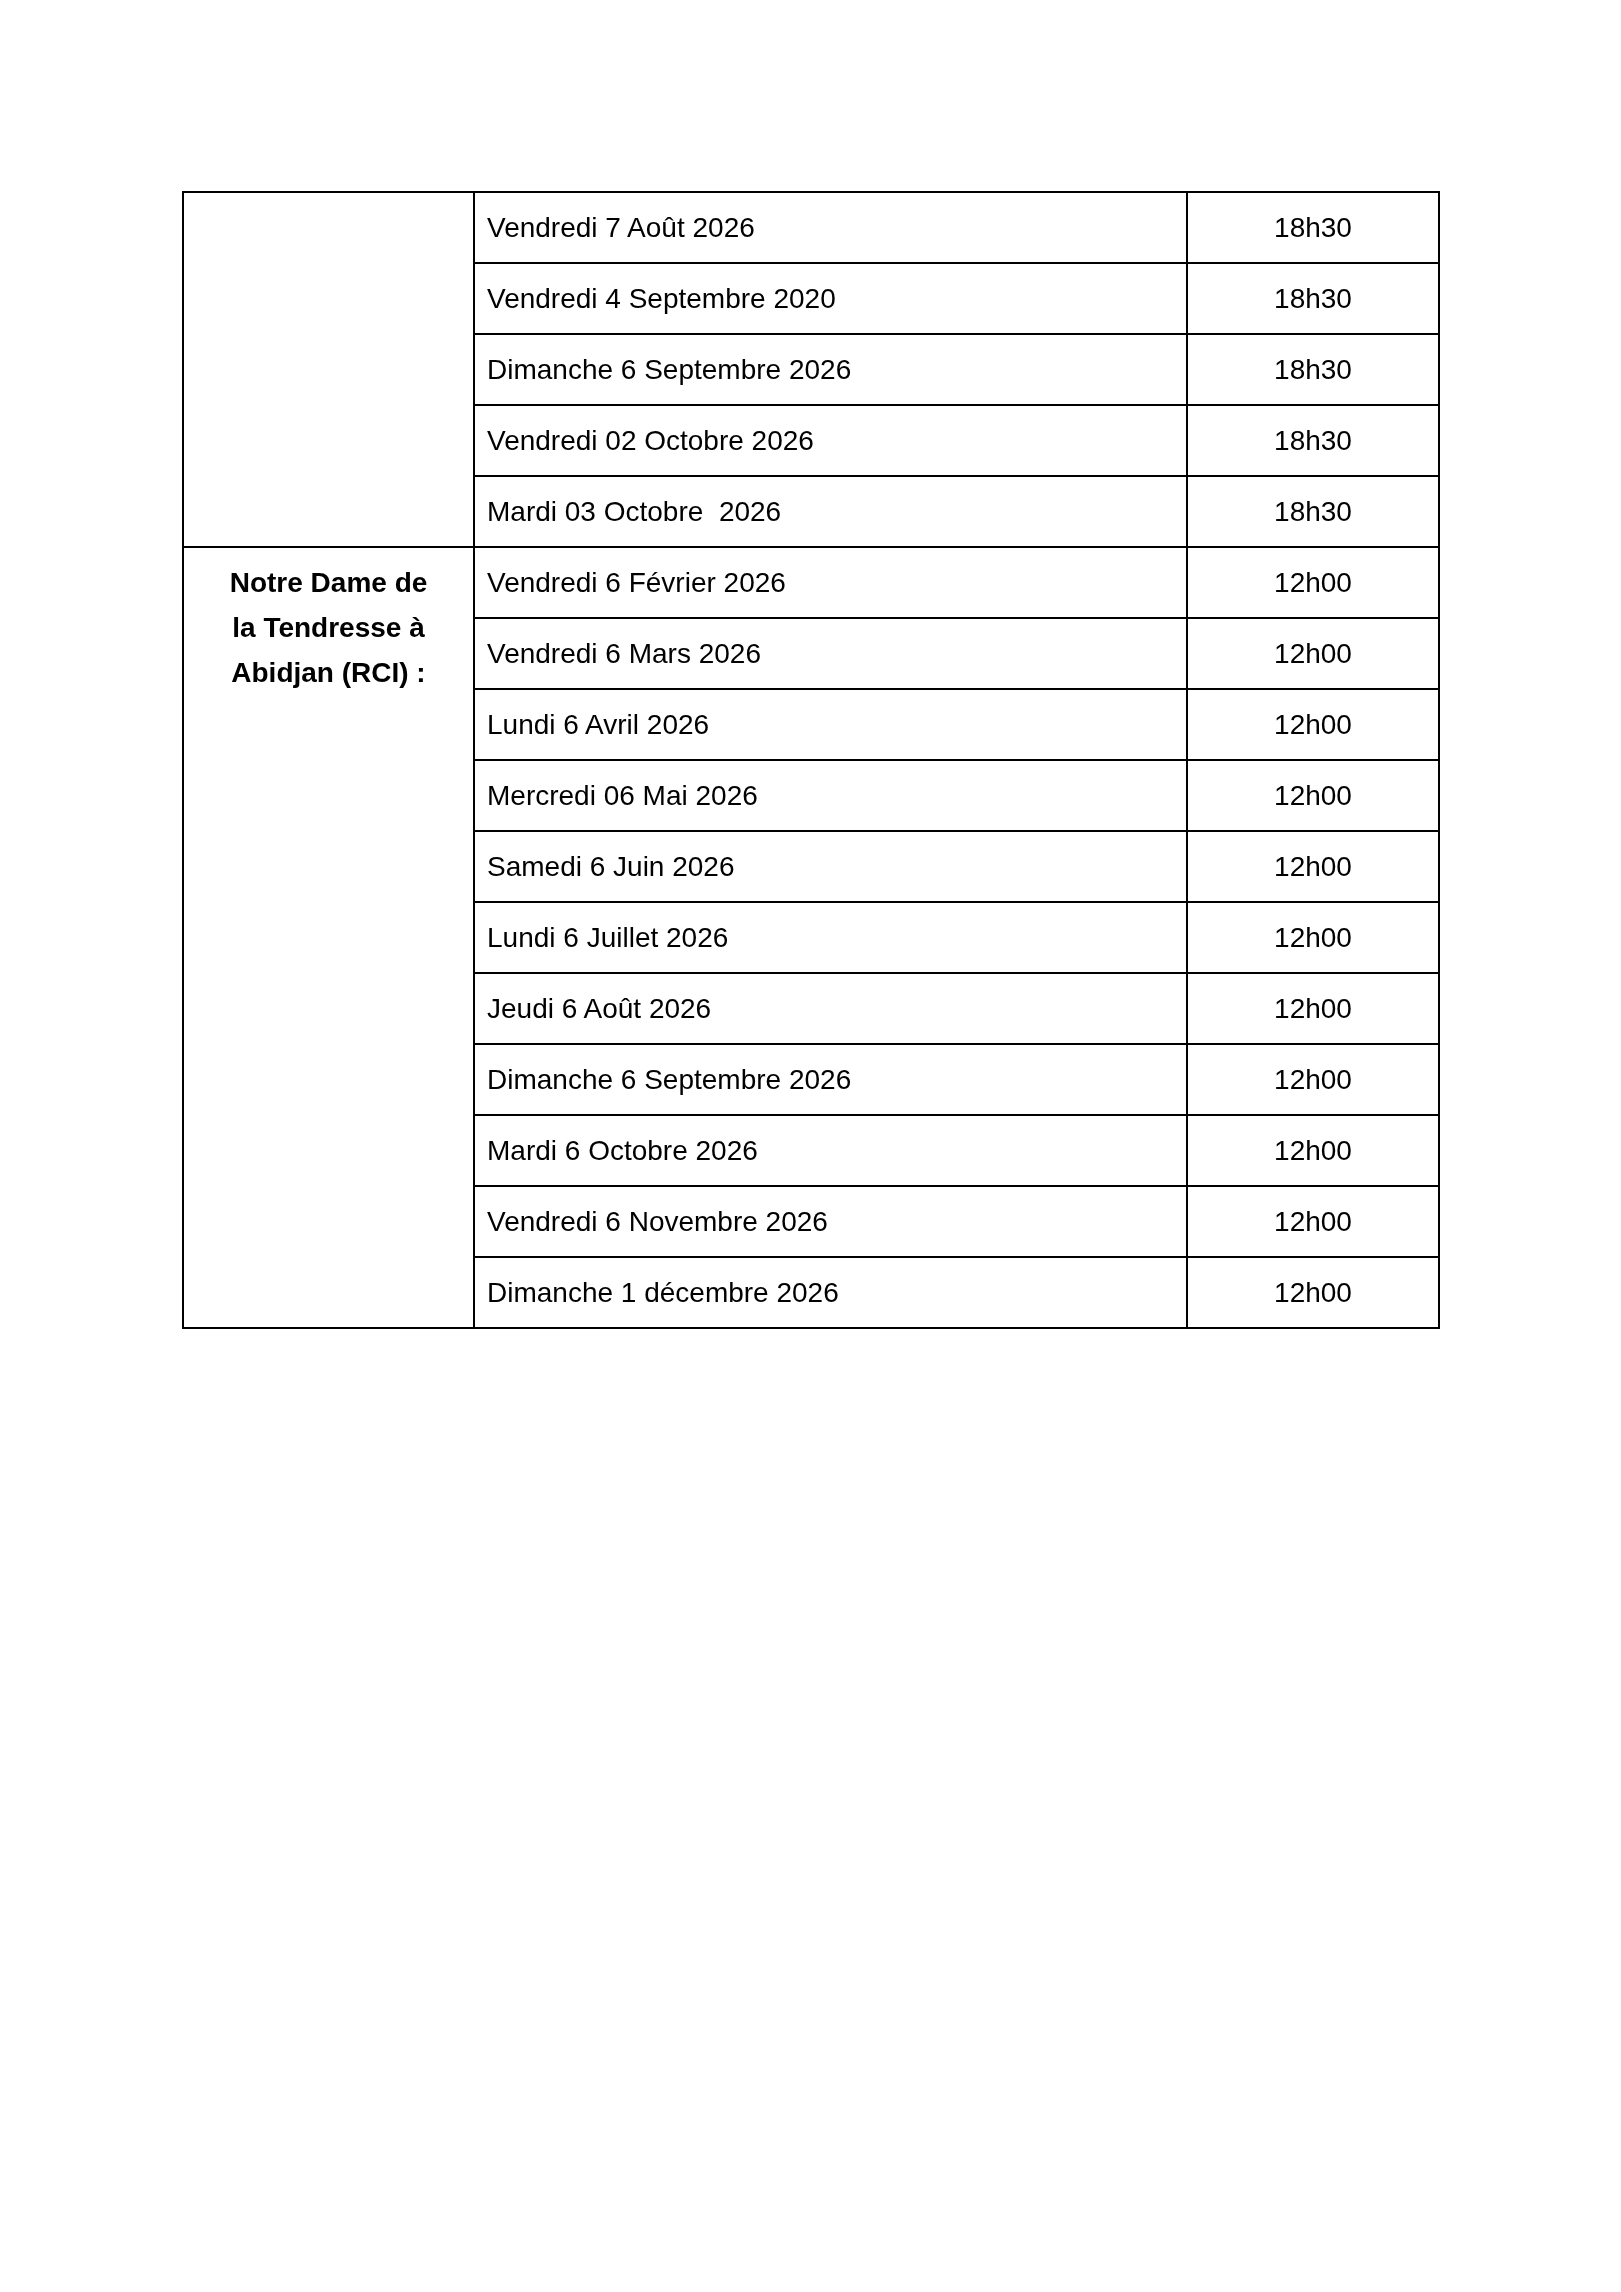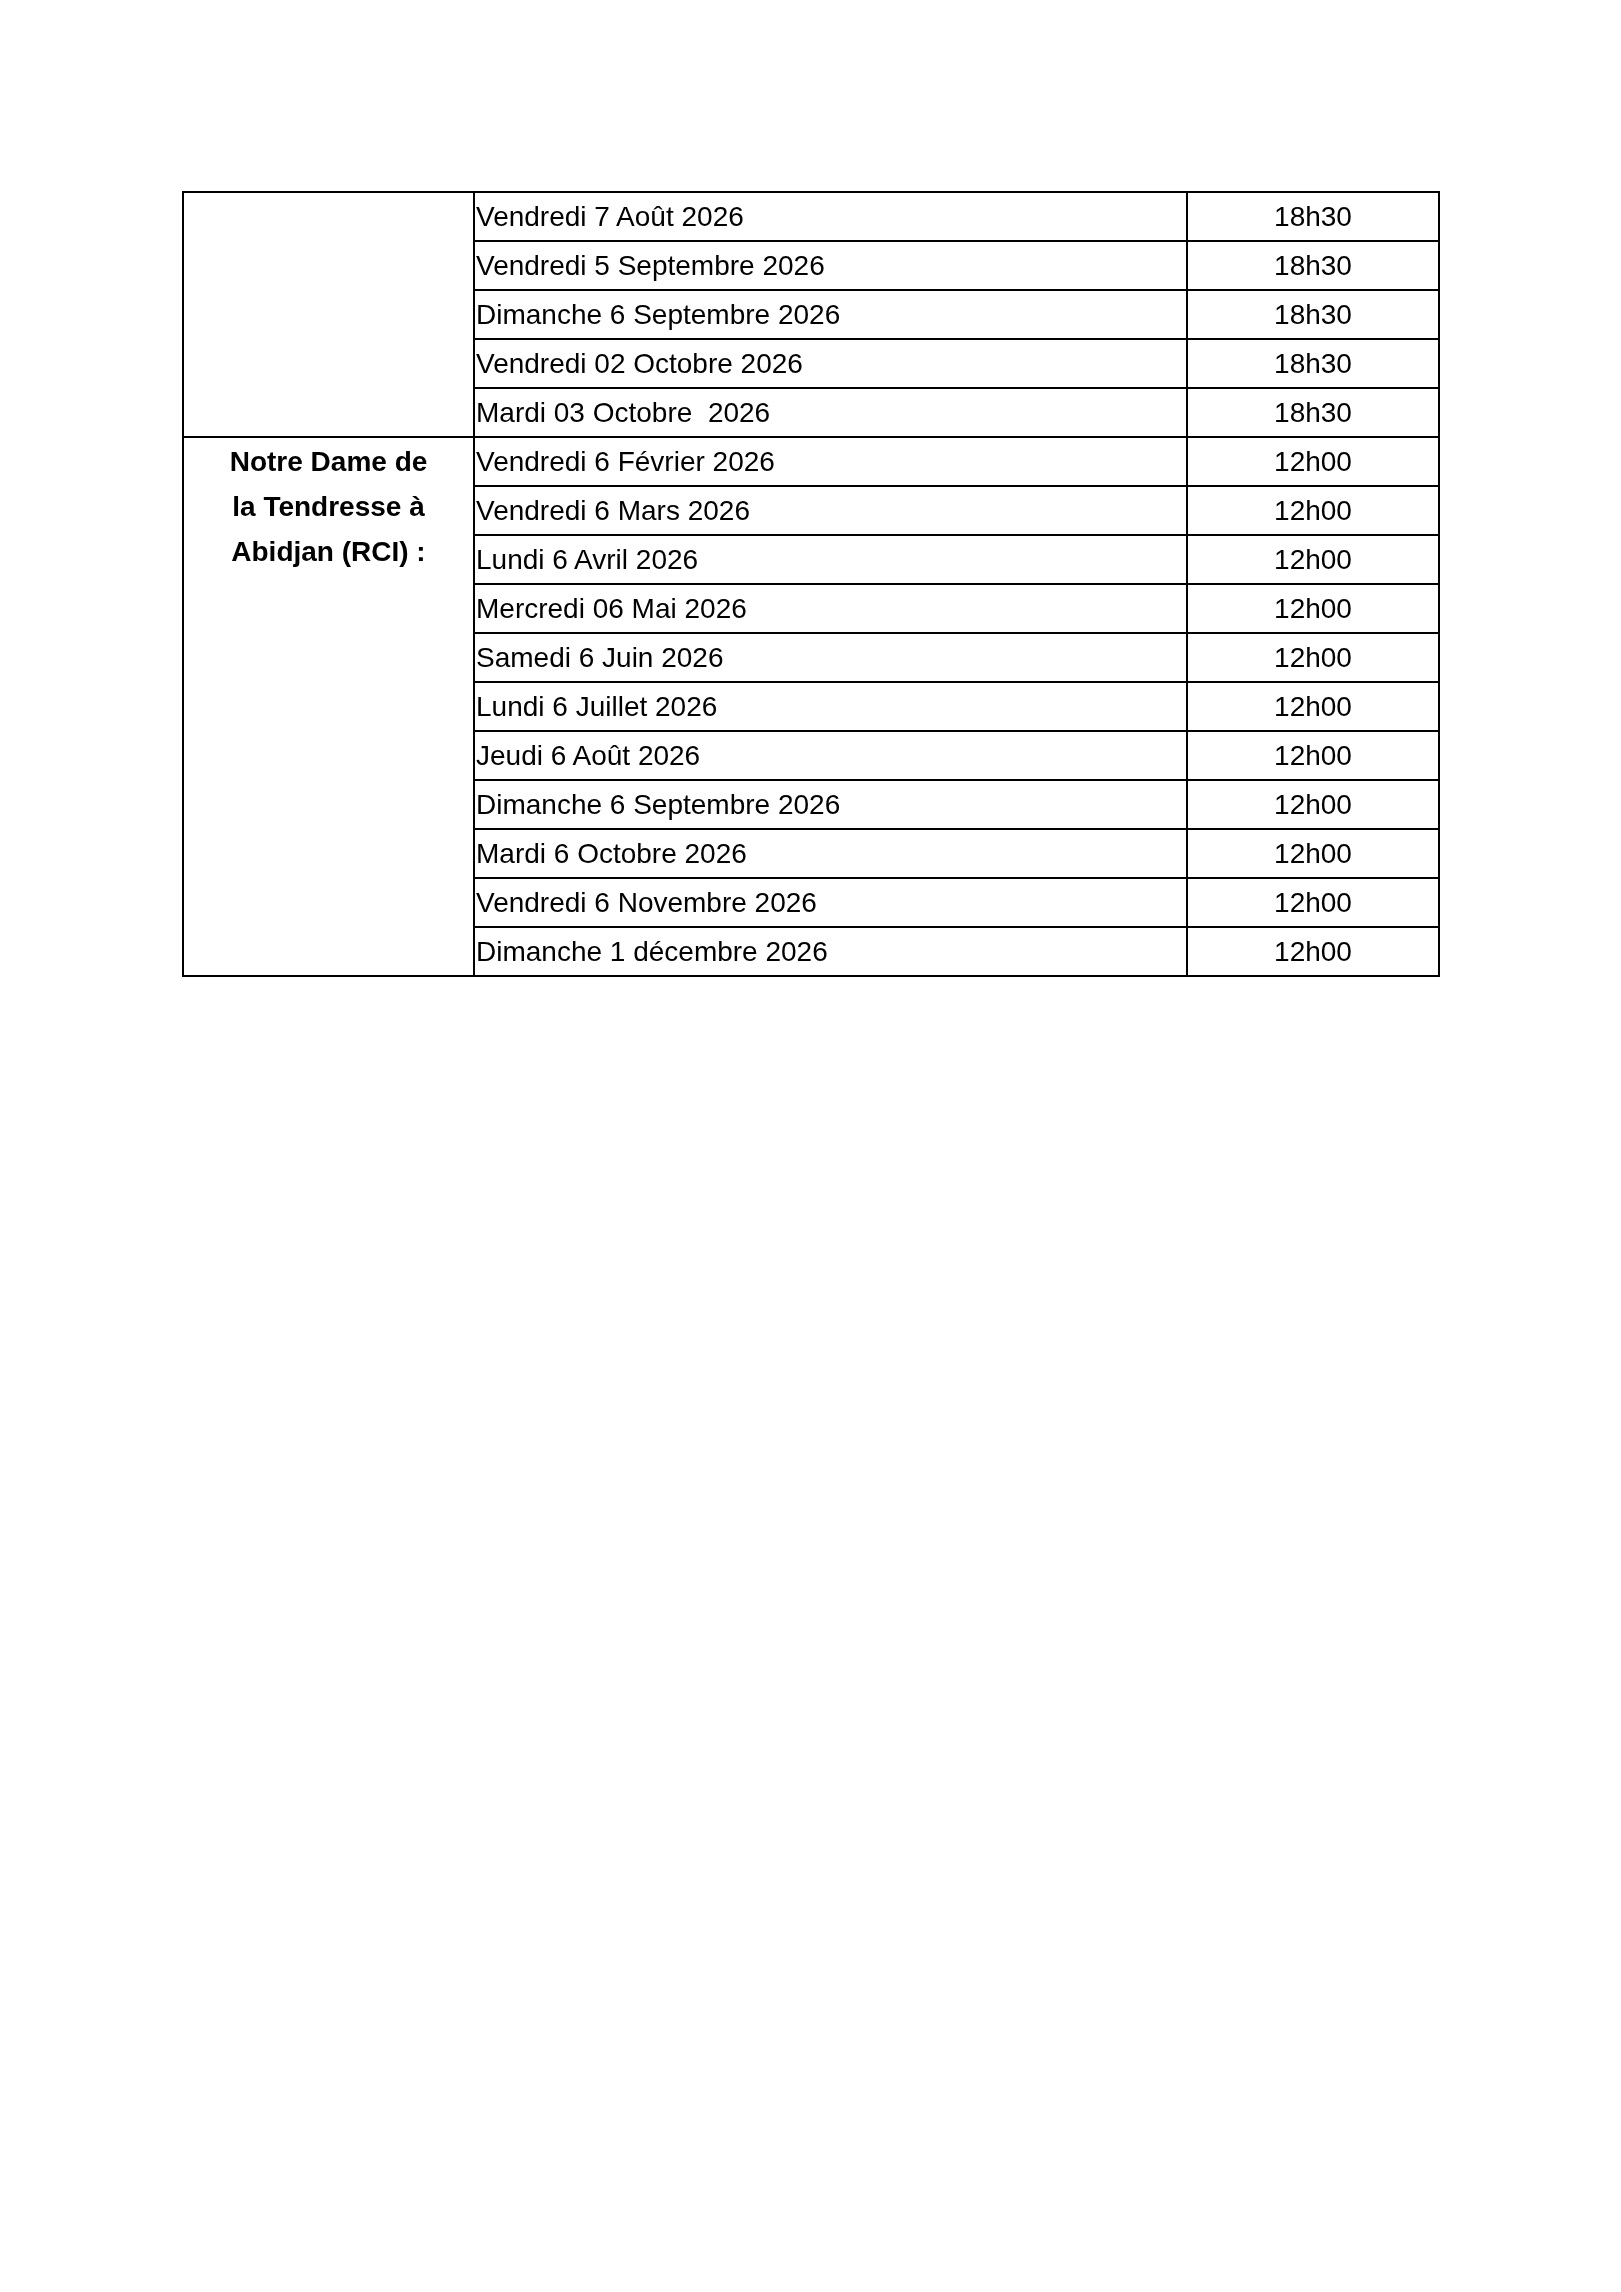--- a/index.html
+++ b/index.html
@@ -26,21 +26,21 @@
   .doc-table col.c1 { width: 291px; }
   .doc-table col.c2 { width: 713px; }
   .doc-table col.c3 { width: 252px; }
   .doc-table td {
     border: 2px solid #000000;
     height: 45px;
     box-sizing: border-box;
     font-size: 28px;
     line-height: 45px;
     vertical-align: top;
-    padding: 1px;
+    padding: 12px;
     overflow: hidden;
   }
   .label-cell {
     font-weight: bold;
     padding-left: 17.6px;
     padding-right: 7.8px;
     text-align: center;
   }
   .date-cell {
     padding-left: 16.7px;
@@ -62,21 +62,21 @@
       <col class="c2">
       <col class="c3">
     </colgroup>
     <tbody>
         <tr>
           <td class="label-cell" rowspan="5"></td>
           <td class="date-cell">Vendredi 7 Août 2026</td>
           <td class="time-cell">18h30</td>
         </tr>
         <tr>
-          <td class="date-cell">Vendredi 5 Septembre 2026</td>
+          <td class="date-cell">Vendredi 4 Septembre 2020</td>
           <td class="time-cell">18h30</td>
         </tr>
         <tr>
           <td class="date-cell">Dimanche 6 Septembre 2026</td>
           <td class="time-cell">18h30</td>
         </tr>
         <tr>
           <td class="date-cell">Vendredi 02 Octobre 2026</td>
           <td class="time-cell">18h30</td>
         </tr>

